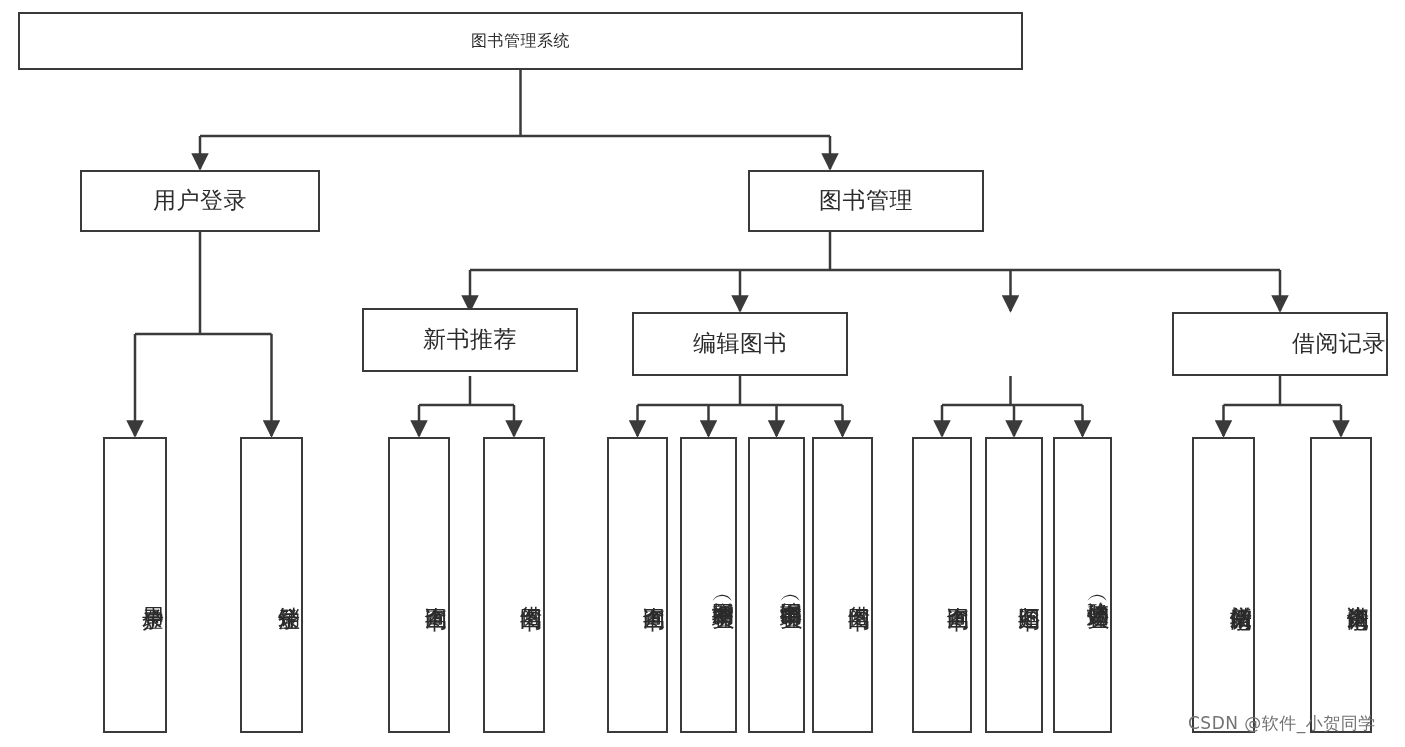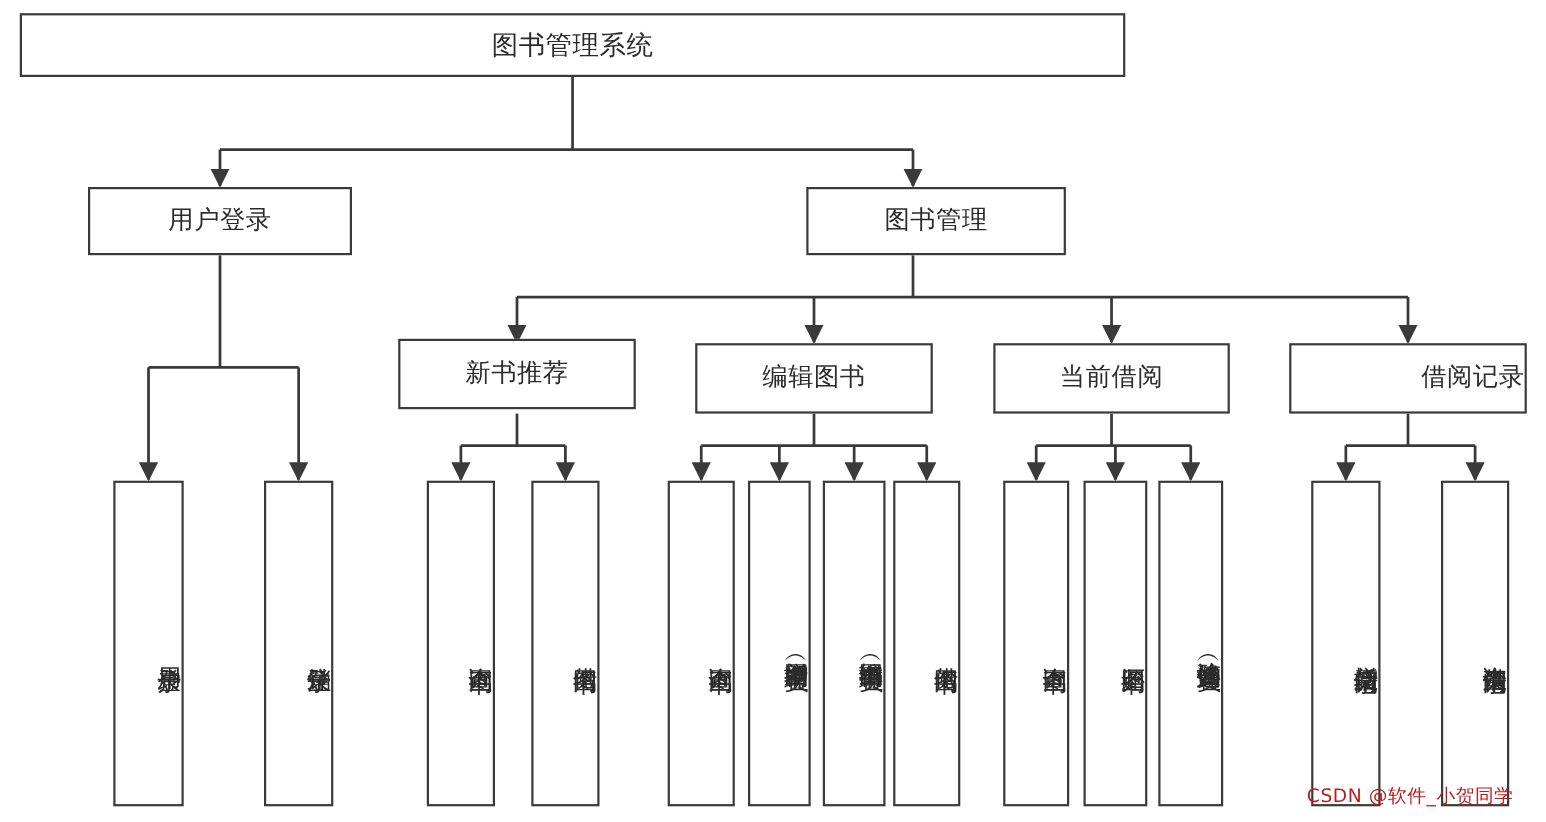--- a/index.html
+++ b/index.html
@@ -37,21 +37,21 @@
     color: #2b2b2b;
     z-index: 2;
   }
   .node-h {
     font-size: 23px;
     line-height: 1.2;
     letter-spacing: 0.5px;
     white-space: nowrap;
   }
   .node-root {
-    font-size: 24px;
+    font-size: 16px;
   }
   .node-v {
     writing-mode: vertical-rl;
     text-orientation: upright;
     font-size: 22px;
     line-height: 1.12;
     letter-spacing: 1px;
     align-items: flex-start;
     justify-content: center;
     padding-top: 12px;
@@ -63,21 +63,21 @@
   .node-v .vtext {
     writing-mode: vertical-rl;
     text-orientation: upright;
     display: block;
   }
   #watermark {
     position: absolute;
     left: 1188px;
     top: 712px;
     font-size: 17px;
-    color: #b91c1c;
+    color: #737373;
     white-space: nowrap;
     z-index: 5;
     letter-spacing: 0.5px;
   }
 </style>
 </head>
 <body>
 
 <div id="diagram-canvas">
 
@@ -124,32 +124,29 @@
       </g>
   </svg>
 
   <div class="node node-h node-root" id="n-root" style="left: 18px; top: 12px; width: 1005px; height: 58px;">
       <span>图书管理系统</span>
     </div>
 
   <div class="node node-h" id="n-l1-0" style="left: 80px; top: 170px; width: 240px; height: 62px;">
       <span>用户登录</span>
     </div>
-  <div class="node node-h" id="n-l1-1" style="left: 733px; top: 170px; width: 236px; height: 62px;">
+  <div class="node node-h" id="n-l1-1" style="left: 748px; top: 170px; width: 236px; height: 62px;">
       <span>图书管理</span>
     </div>
 
   <div class="node node-h" id="n-l2-0" style="left: 362px; top: 308px; width: 216px; height: 64px;">
       <span>新书推荐</span>
     </div>
   <div class="node node-h" id="n-l2-1" style="left: 632px; top: 312px; width: 216px; height: 64px;">
       <span>编辑图书</span>
-    </div>
-  <div class="node node-h" id="n-l2-2" style="left: 903px; top: 312px; width: 215px; height: 64px;">
-      <span>当前借阅</span>
     </div>
   <div class="node node-h" id="n-l2-3" style="left: 1172px; top: 312px; width: 216px; height: 64px; justify-content: flex-end;">
       <span>借阅记录</span>
     </div>
 
   <div class="node node-v" id="n-lf-0" style="left: 103px; top: 437px; width: 64px; height: 296px;">
       <span class="vtext">用户登录</span>
     </div>
   <div class="node node-v" id="n-lf-1" style="left: 240px; top: 437px; width: 63px; height: 296px;">
       <span class="vtext">注销登录</span>

